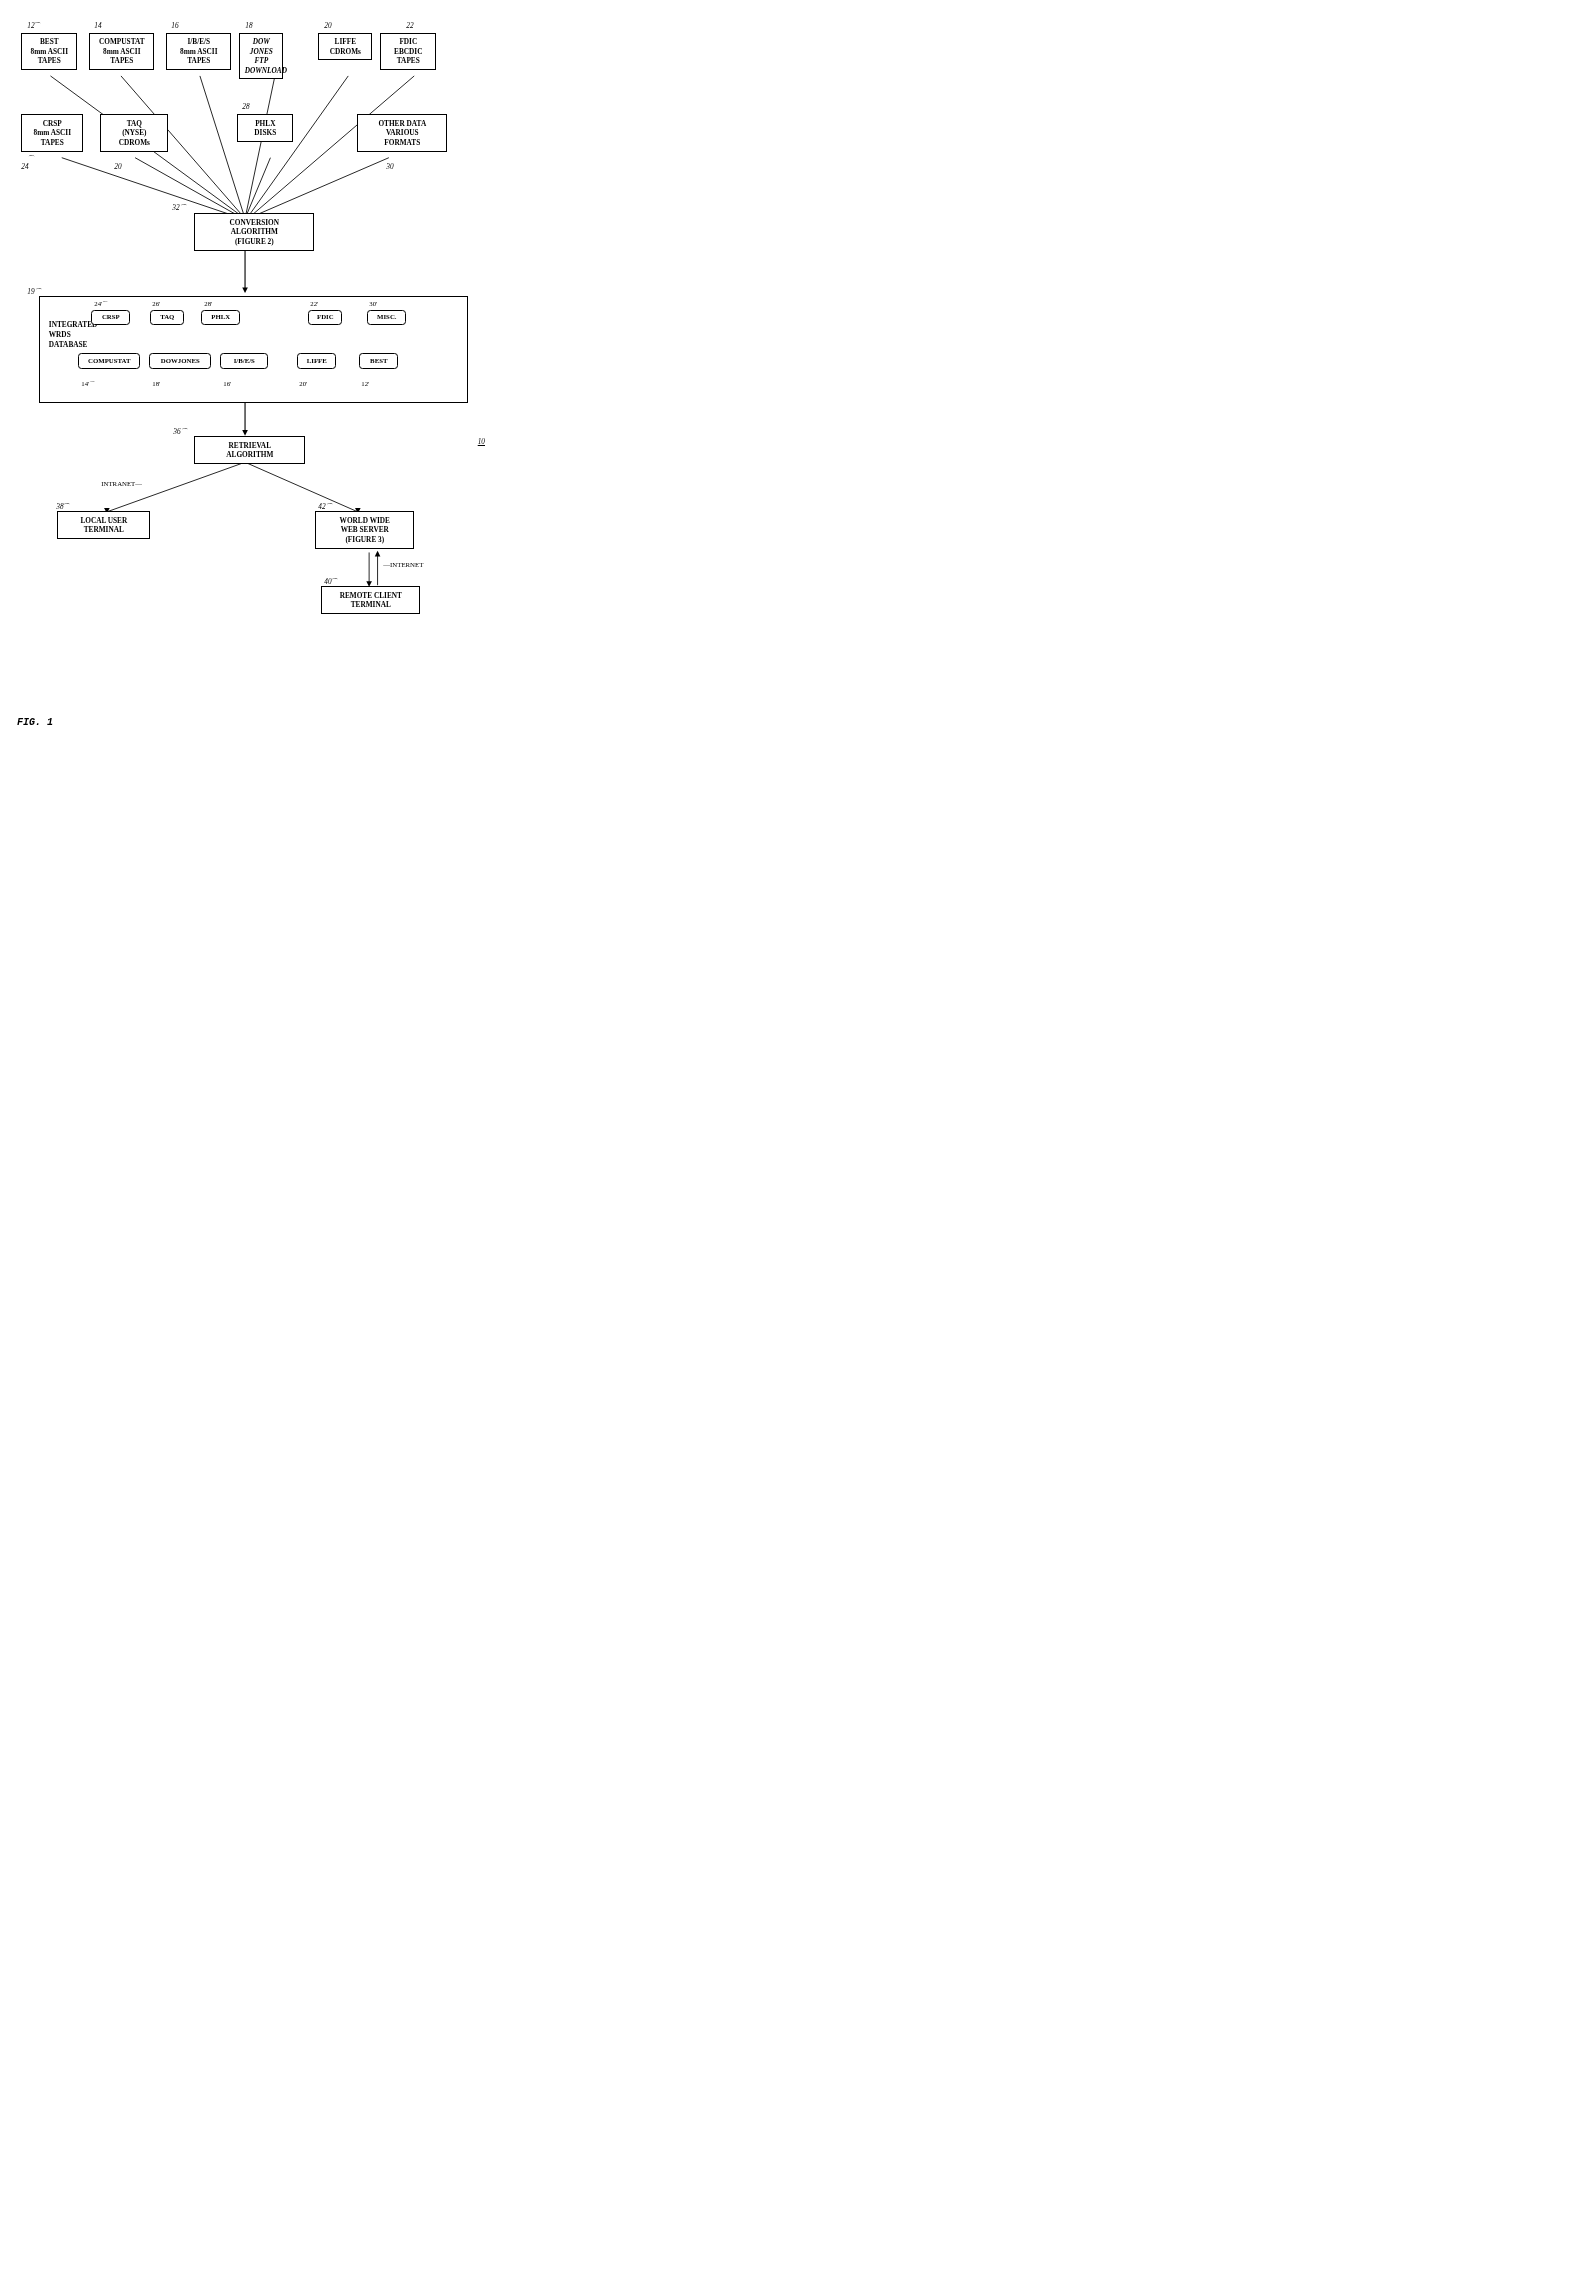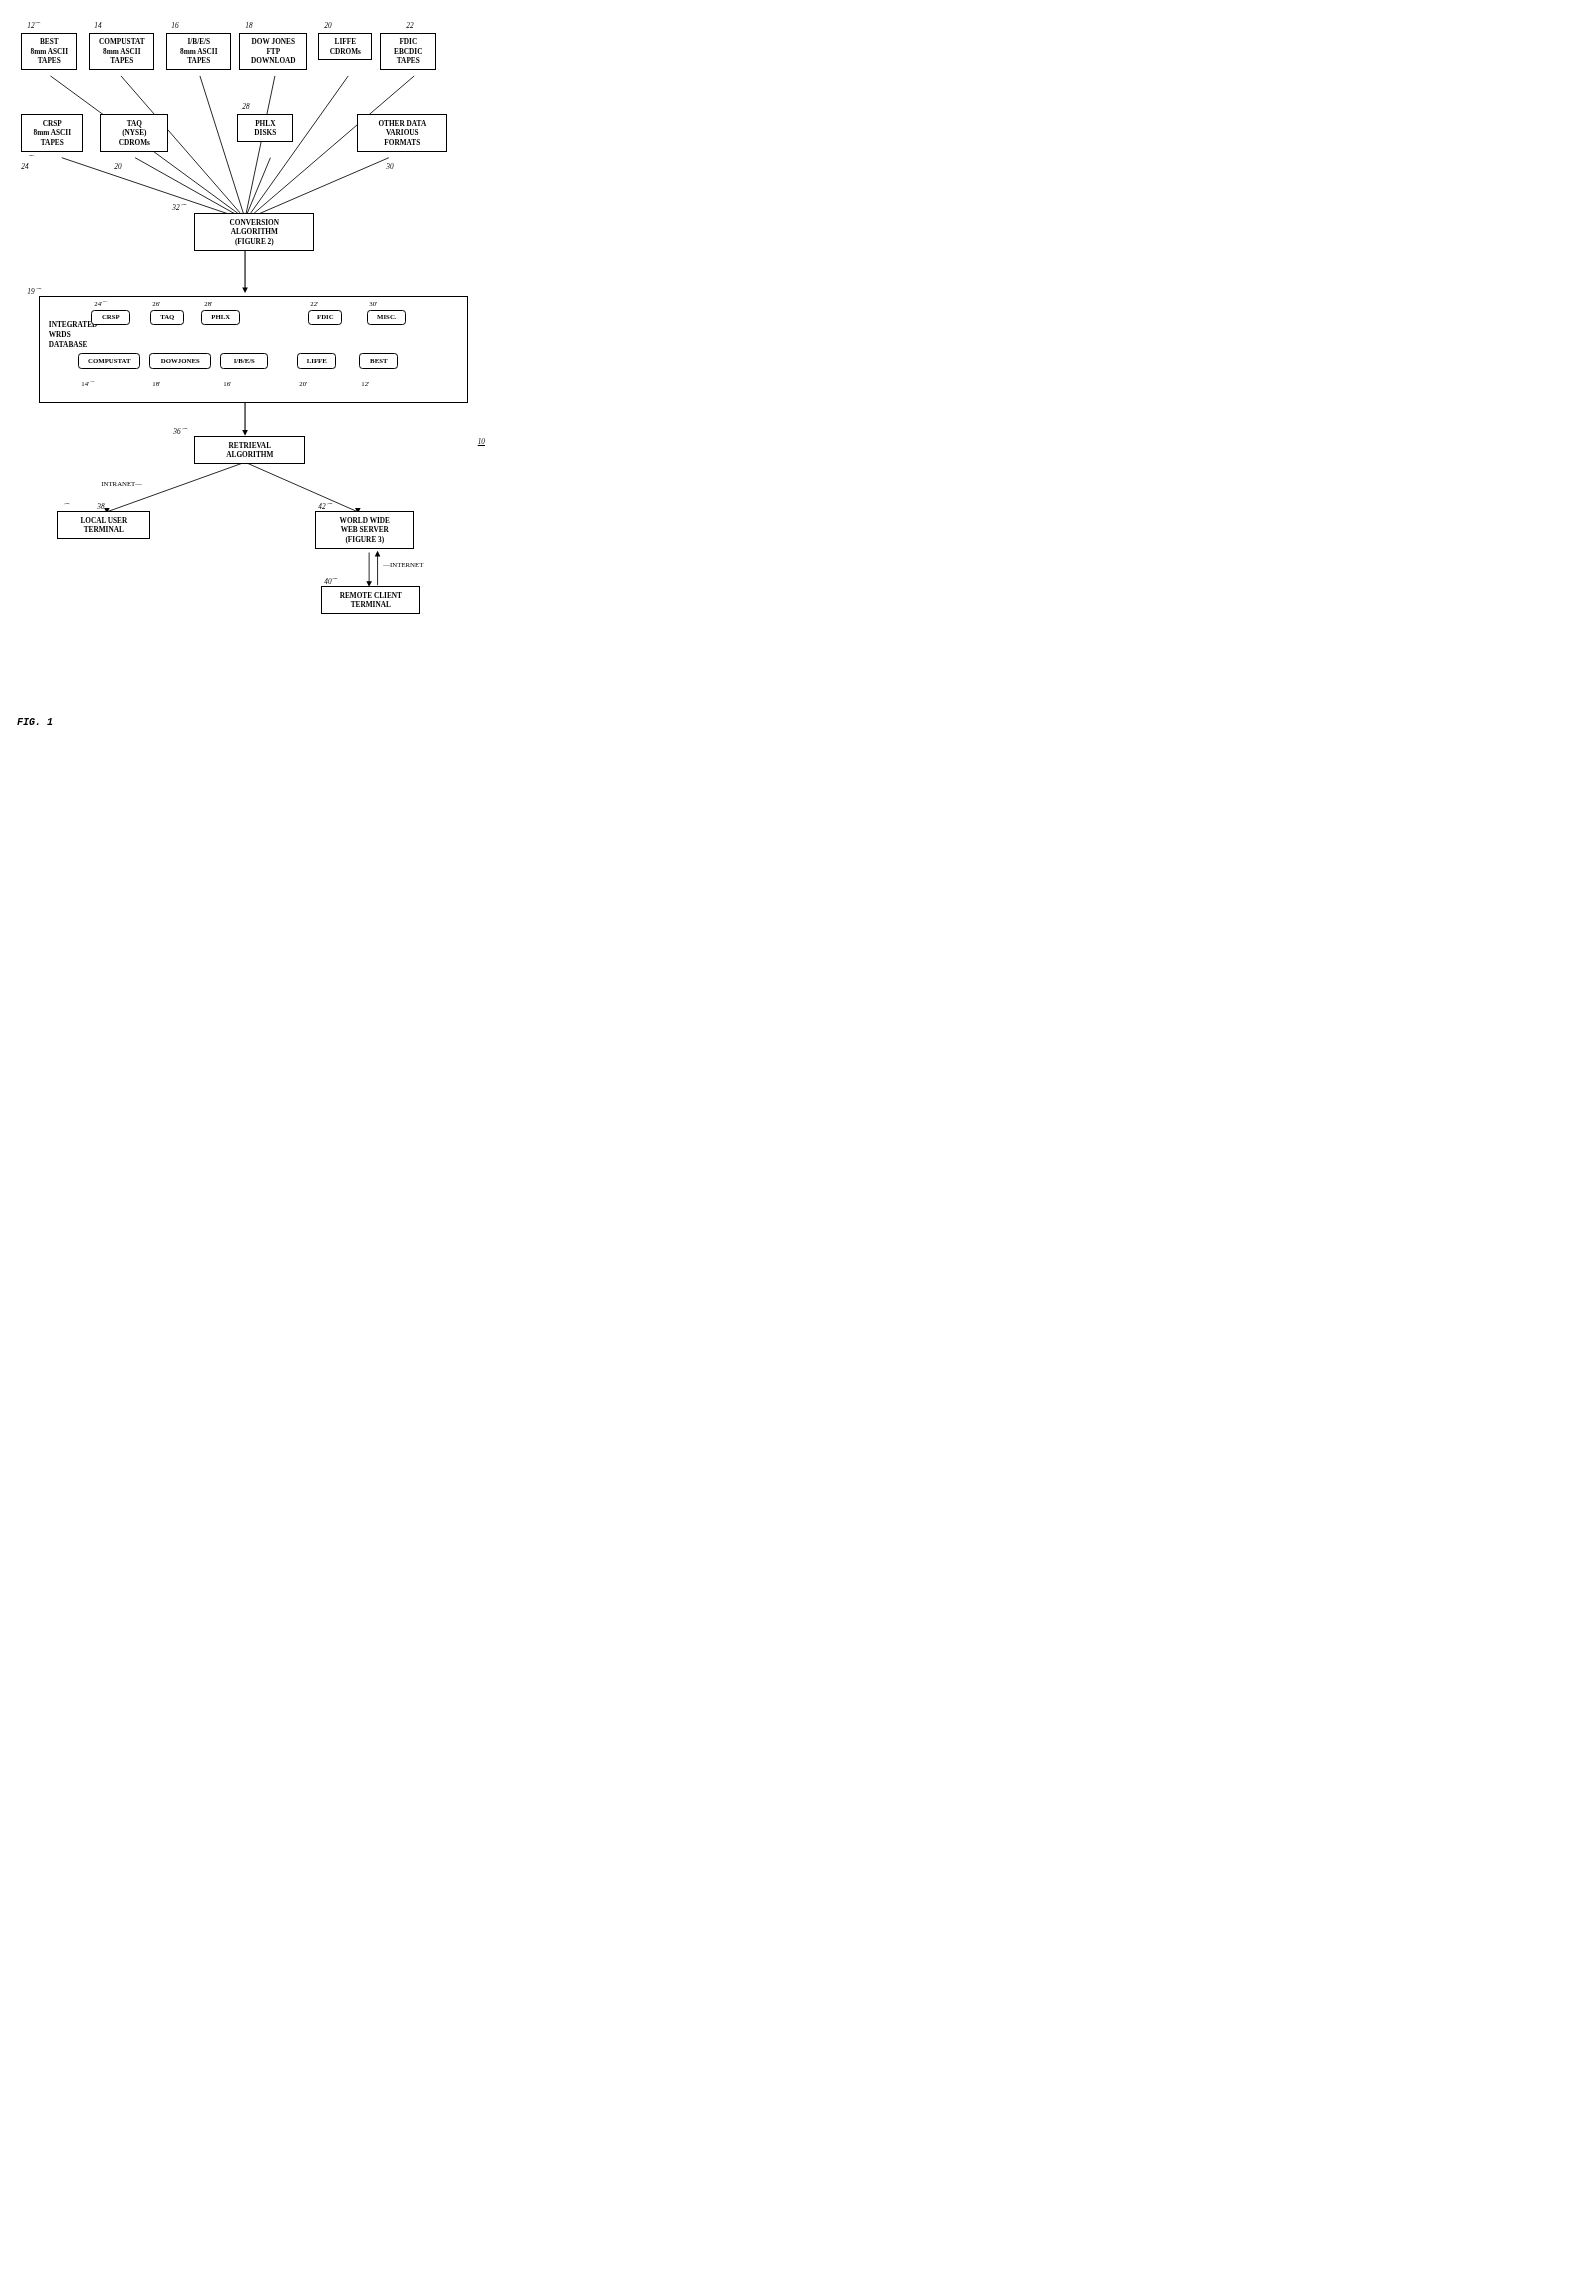--- a/index.html
+++ b/index.html
@@ -133,21 +133,21 @@
   <div class="box" style="top:21.4px;left:78px;width:65px;">
     COMPUSTAT<br>8mm ASCII<br>TAPES
   </div>
 
   <span class="ref-num" style="top:10px;left:160px;">16</span>
   <div class="box" style="top:21.4px;left:155px;width:65px;">
     I/B/E/S<br>8mm ASCII<br>TAPES
   </div>
 
   <span class="ref-num" style="top:10px;left:234px;">18</span>
-  <div class="box" style="top:21.4px;left:228px;width:68px;">
+  <div class="box" style="top:21.4px;left:228px;width:44px;font-style:italic;">
     DOW JONES<br>FTP<br>DOWNLOAD
   </div>
 
   <span class="ref-num" style="top:10px;left:313px;">20</span>
   <div class="box" style="top:21.4px;left:307px;width:54px;">
     LIFFE<br>CDROMs
   </div>
 
   <span class="ref-num" style="top:10px;left:375px;margin-left:20px;">22</span>
   <div class="box" style="top:21.4px;left:369px;width:56px;">
@@ -224,21 +224,21 @@
   </div>
 
   <span class="ref-num" style="top:416px;left:162px;">36</span>
   <span style="position:absolute;top:416px;left:170px;font-size:7.3px;">⌒</span>
   <div class="box" style="top:425px;left:183px;width:111px;">
     RETRIEVAL<br>ALGORITHM
   </div>
 
   <div class="label" style="top:469px;left:90px;font-size:6.8px;text-align:left;">INTRANET—</div>
 
-  <span class="ref-num" style="top:491px;left:45px;margin-left:41px;">38</span>
+  <span class="ref-num" style="top:491px;left:45px;">38</span>
   <span style="position:absolute;top:491px;left:52px;font-size:7.3px;">⌒</span>
   <div class="box" style="top:500px;left:46px;width:93px;">
     LOCAL USER<br>TERMINAL
   </div>
 
   <span class="ref-num" style="top:491px;left:307px;">42</span>
   <span style="position:absolute;top:491px;left:315px;font-size:7.3px;">⌒</span>
   <div class="box" style="top:500px;left:304px;width:99px;">
     WORLD WIDE<br>WEB SERVER<br>(FIGURE 3)
   </div>

